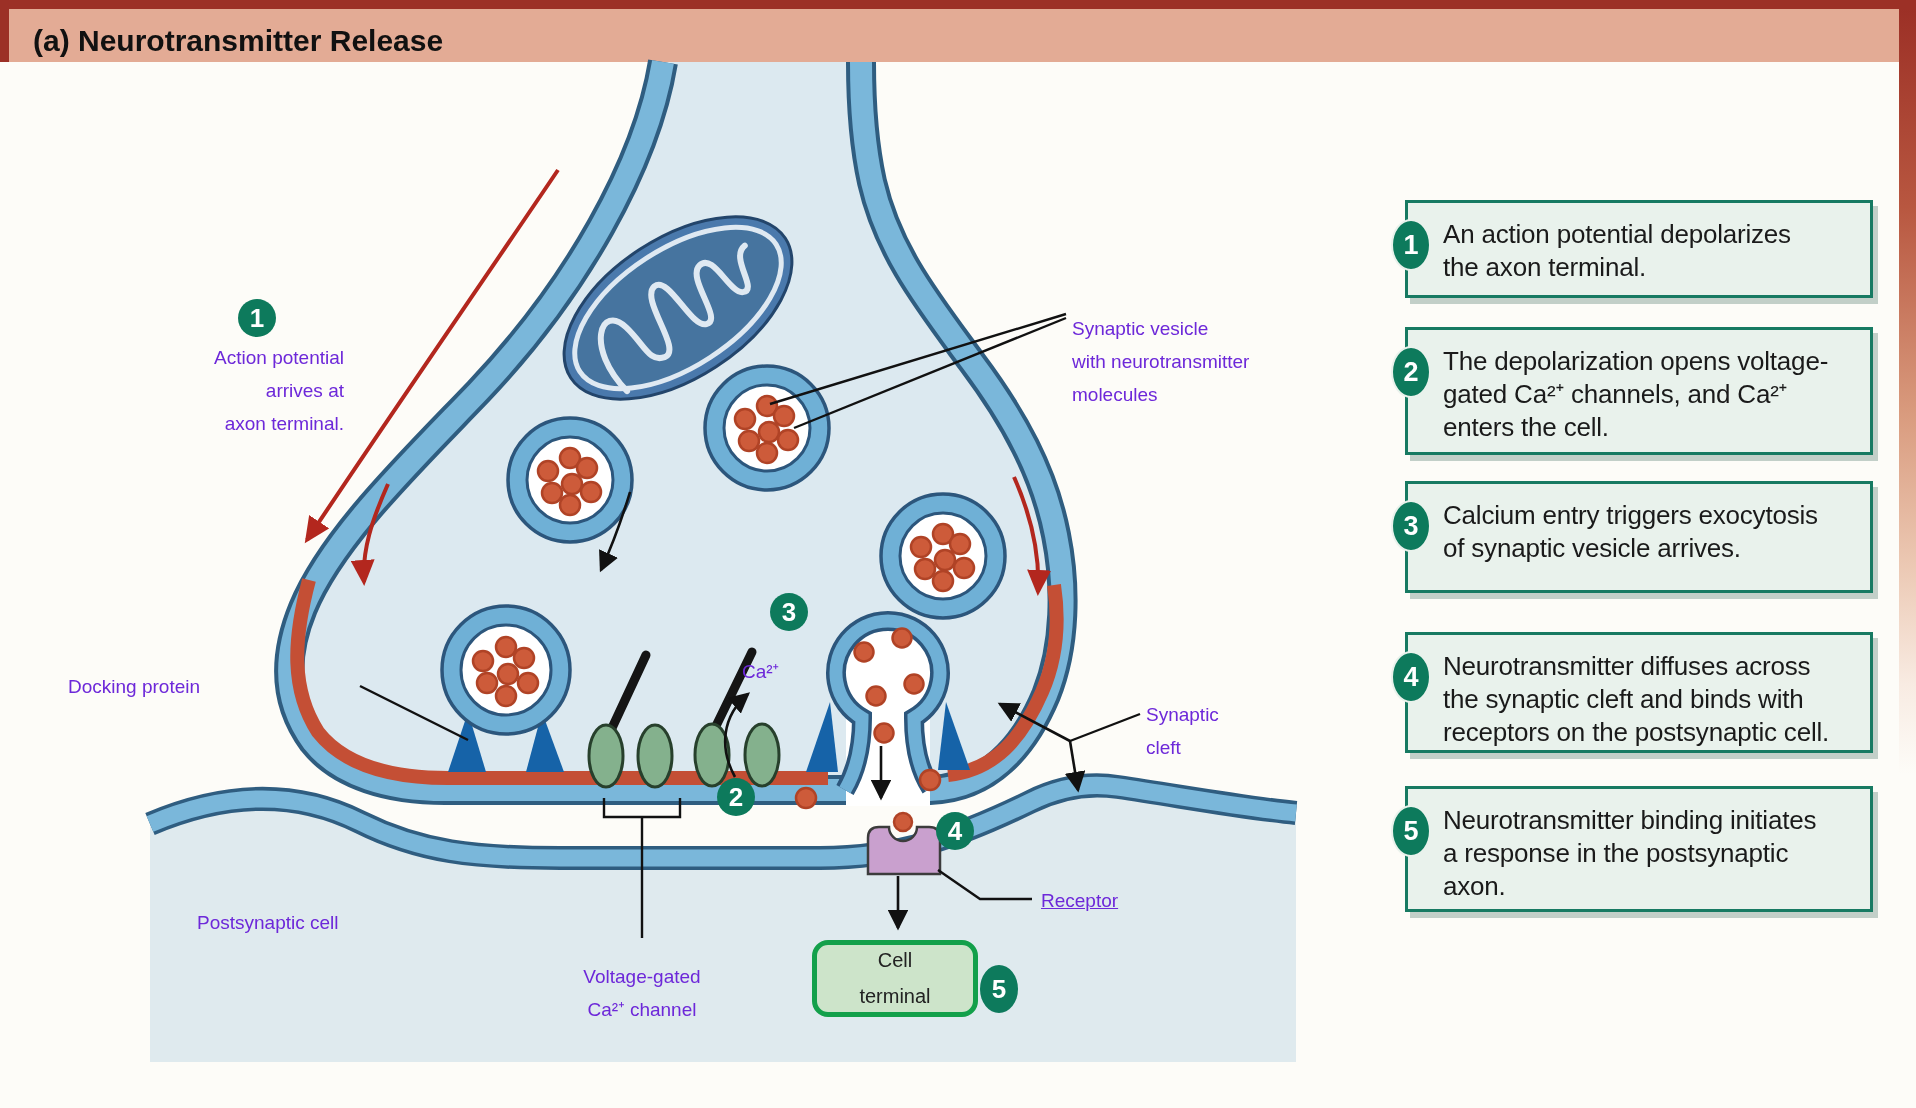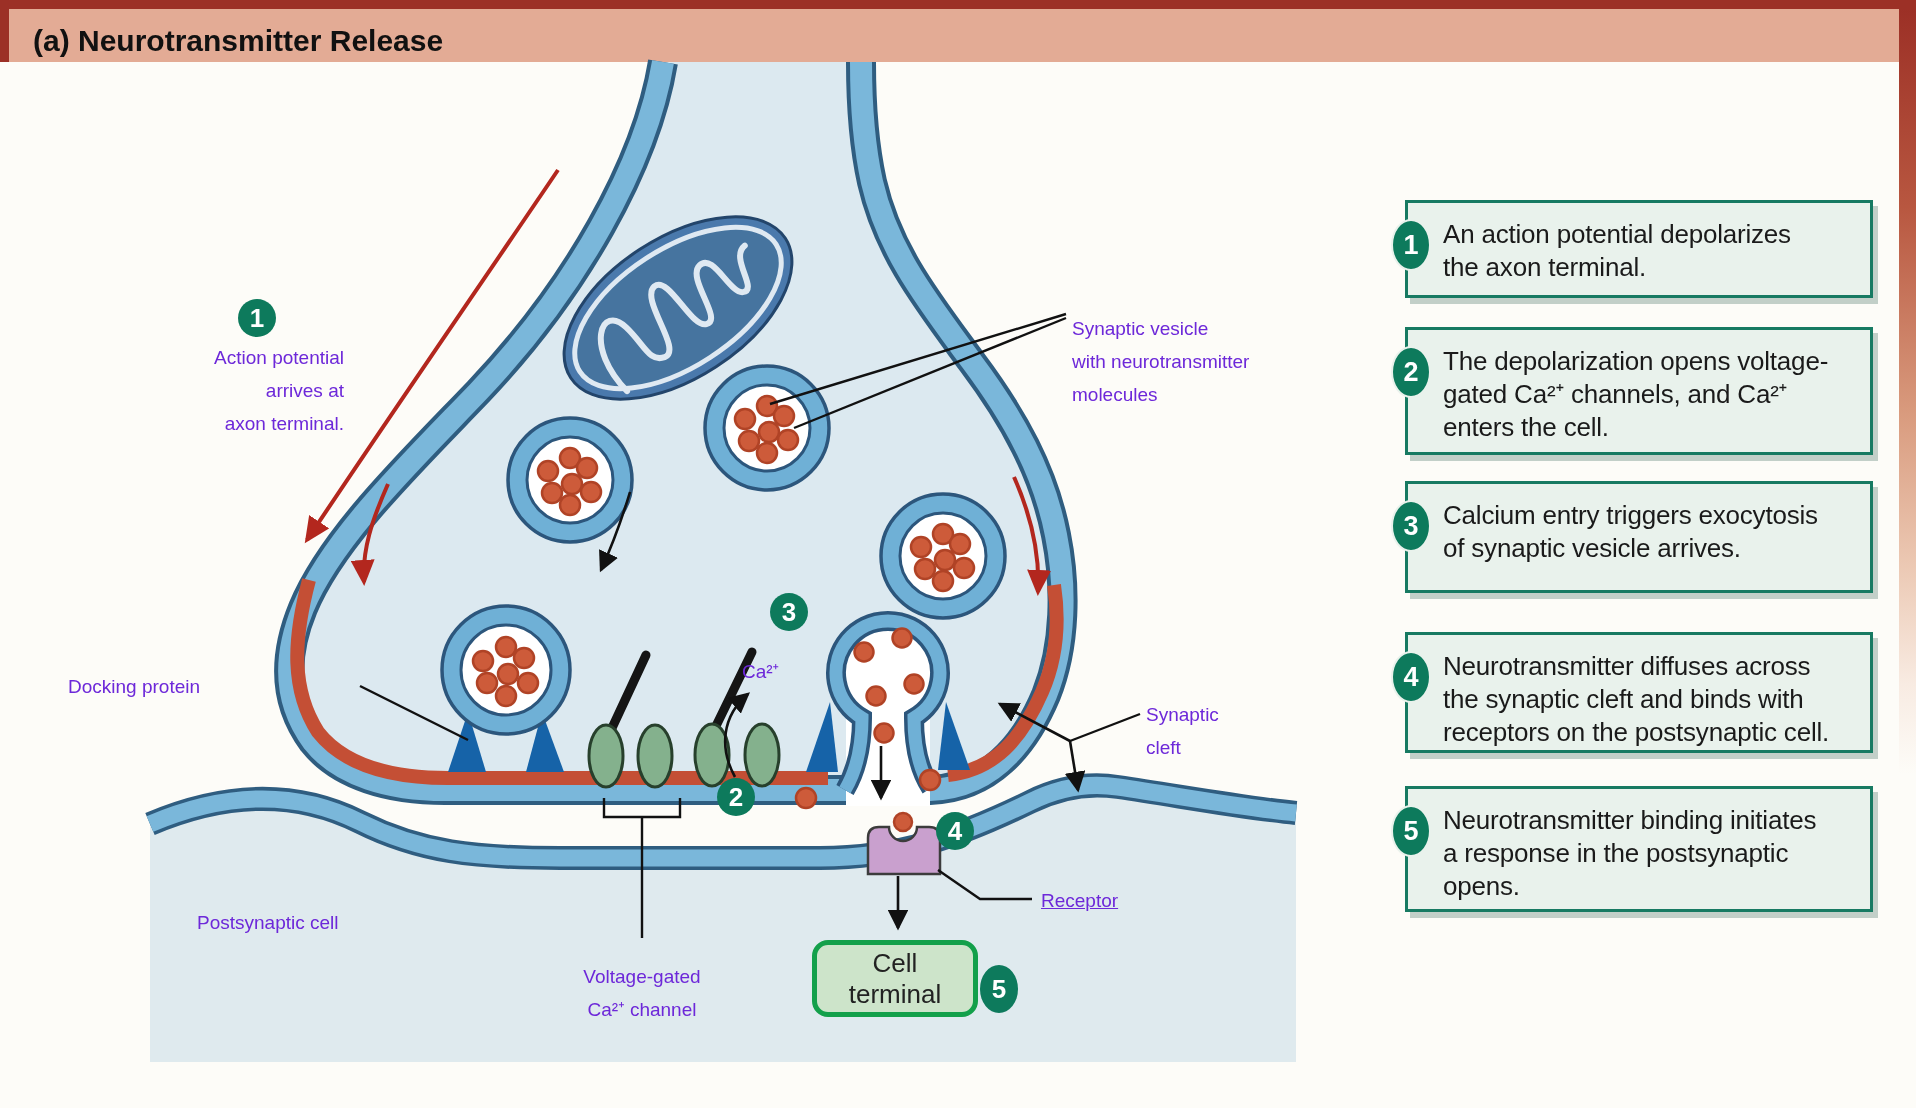--- a/index.html
+++ b/index.html
@@ -23,22 +23,22 @@
          display:flex;align-items:center;justify-content:center;border-radius:50%;}
   .box-badge{left:-17px;top:16px;width:36px;height:48px;font-size:27px;border:2px solid #e9f2ec;box-sizing:content-box;}
   .diag-badge{width:38px;height:38px;font-size:26px;}
   
   .lbl{position:absolute;font-size:19px;line-height:33px;color:#6d28d9;}
   .lbl div{white-space:nowrap;}
   #lbl-action{text-align:right;}
   #lbl-voltage{text-align:center;width:260px;margin-top:22px;}
   #cell-response{left:812px;top:940px;width:166px;height:77px;background:#cde4ca;
      border:5px solid #13a04a;border-radius:16px;box-sizing:border-box;
-     display:flex;flex-direction:column;align-items:center;justify-content:center;
-     font-size:26px;line-height:31px;color:#222;}
+     display:flex;flex-direction:column;align-items:center;justify-content:space-between;
+     font-size:20px;line-height:31px;color:#222;}
 </style>
 </head>
 <body>
 
 <div class="abs" id="top-border"></div>
 <div class="abs" id="header">
   <div class="title">(a) Neurotransmitter Release</div>
 </div>
 <div class="abs" id="right-strip"></div>
 
@@ -252,15 +252,15 @@
     <div>Neurotransmitter diffuses across</div>
     <div>the synaptic cleft and binds with</div>
     <div>receptors on the postsynaptic cell.</div>
   </div>
 </div>
 <div class="step-box" style="top:786px;height:126px;">
   <div class="badge box-badge">5</div>
   <div class="txt">
     <div>Neurotransmitter binding initiates</div>
     <div>a response in the postsynaptic</div>
-    <div>opens.</div>
+    <div>axon.</div>
   </div>
 </div>
 
 </body></html>

